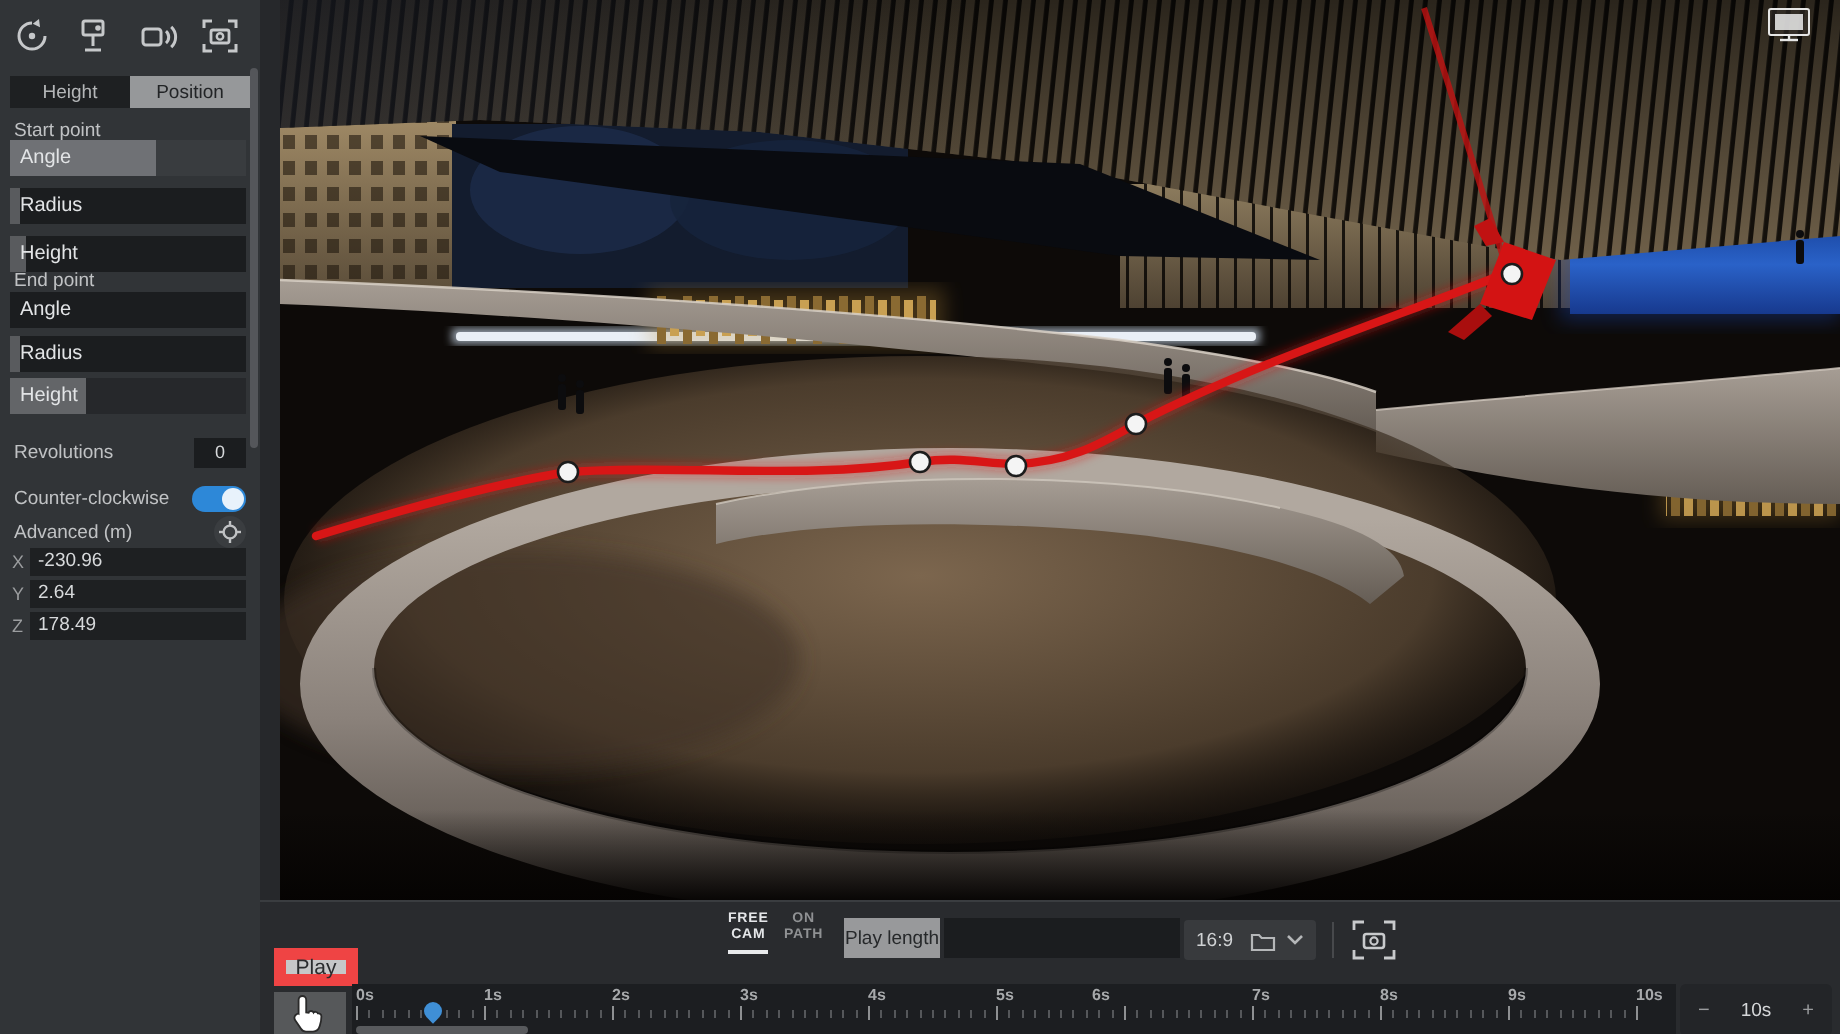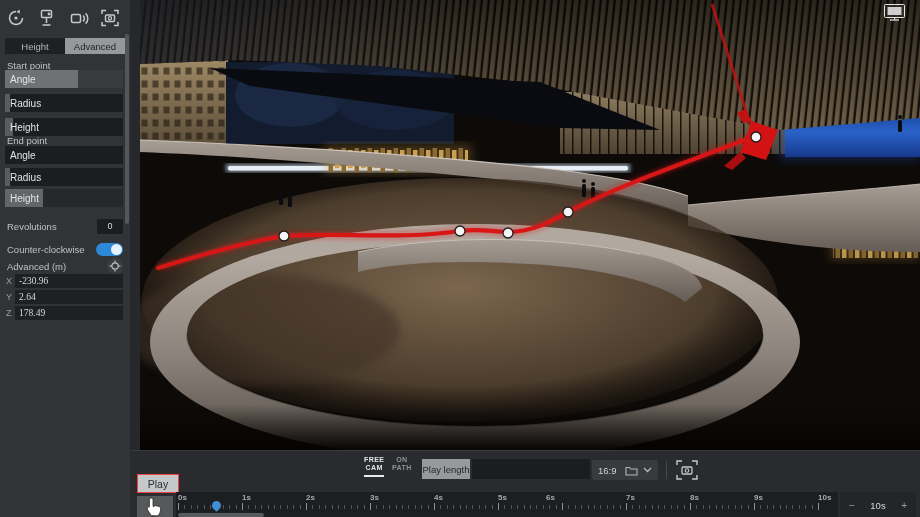--- a/index.html
+++ b/index.html
@@ -19,31 +19,31 @@
   .ffill{position:absolute;left:0;top:0;bottom:0;background:#6f7175;}
   .frow .flabel{position:absolute;left:5px;top:50%;transform:translateY(-50%);font-size:10px;color:#e2e4e6;}
   .kv{position:absolute;left:7px;width:116px;height:16px;display:flex;align-items:center;justify-content:space-between;}
   .kv .klab{font-size:9.5px;color:#c0c2c4;}
   .valbox{width:26px;height:15px;background:#1b1d1f;color:#d7d9db;font-size:9px;display:flex;align-items:center;justify-content:center;}
   .toggle{width:27px;height:13px;border-radius:7px;background:#2d88d8;position:relative;cursor:pointer;}
   .toggle .knob{position:absolute;right:1px;top:1px;width:11px;height:11px;border-radius:50%;background:#e8f2fb;}
   .gearbtn{width:16px;height:16px;border-radius:50%;background:#3a3d40;display:flex;align-items:center;justify-content:center;cursor:pointer;}
   .axisrow{position:absolute;left:6px;width:117px;height:14px;display:flex;align-items:center;}
   .axisrow .ax{width:9px;font-size:9px;color:#9b9d9f;}
-  .axisrow .av{flex:1;height:14px;background:#1e2022;color:#d7d9db;font-size:9.5px;line-height:14px;padding-left:4px;font-family:Liberation Serif, serif;}
+  .axisrow .av{flex:1;height:14px;background:#1e2022;color:#d7d9db;font-size:9.5px;line-height:14px;padding-left:4px;}
   #sb-scroll{position:absolute;right:1px;top:34px;width:4px;height:190px;background:#54565a;border-radius:2px;}
 
   
   #main{position:absolute;left:130px;top:0;width:790px;height:517px;background:#26282b;}
   #viewport{position:absolute;left:10px;top:0;width:780px;height:450px;background:#0c0a08;cursor:grab;}
   #viewport svg{display:block;}
 
   
   #toolbar{position:absolute;left:0;top:450px;width:790px;height:67px;background:#292b2e;border-top:1px solid #3a3d40;}
-  #play-btn{position:absolute;left:7px;top:23px;width:42px;height:19px;background:#c6c7c8;color:#2a2c2e;font-size:10.5px;border:1px solid #ef4444;display:flex;align-items:center;justify-content:center;cursor:pointer;}
+  #play-btn{position:absolute;left:7px;top:23px;width:42px;height:19px;background:#c6c7c8;color:#2a2c2e;font-size:10.5px;border:6px solid #ef4444;display:flex;align-items:center;justify-content:center;cursor:pointer;}
   #step-btn{position:absolute;left:7px;top:45px;width:36px;height:22px;background:#56585a;cursor:pointer;}
   #cursor{position:absolute;left:16px;top:46px;width:17px;height:21px;pointer-events:none;z-index:5;}
   .camtoggle{position:absolute;top:5px;text-align:center;font-size:7px;font-weight:bold;letter-spacing:.4px;line-height:8px;cursor:pointer;}
   .camtoggle div{white-space:nowrap;}
   #free-cam{left:234px;color:#e4e6e8;}
   #free-cam .ul{margin-top:3px;height:2px;background:#e8eaec;}
   #on-path{left:262px;color:#8f9193;}
   #focal-btn{position:absolute;left:292px;top:8px;width:48px;height:20px;background:#98999b;color:#26282a;font-size:9.5px;display:flex;align-items:center;justify-content:center;cursor:pointer;}
   #focal-field{position:absolute;left:342px;top:8px;width:118px;height:20px;background:#1b1d1f;cursor:pointer;}
   #aspect{position:absolute;left:462px;top:9px;width:66px;height:20px;background:#383a3d;border-radius:2px;display:flex;align-items:center;gap:5px;padding:0 6px;cursor:pointer;}
@@ -96,21 +96,21 @@
         <svg width="22" height="22" viewBox="0 0 22 22">
             <path d="M3,7 V3.5 H7 M15,3.5 H19 V7 M19,15 V18.5 H15 M7,18.5 H3 V15" fill="none" stroke="#c6c8ca" stroke-width="1.5"></path>
             <rect x="6.5" y="8" width="9" height="6.5" rx="1" fill="none" stroke="#c6c8ca" stroke-width="1.4"></rect>
             <circle cx="11" cy="11.2" r="1.6" fill="none" stroke="#c6c8ca" stroke-width="1.2"></circle>
           </svg>
       </span>
     </div>
 
     <div class="sb-tabs">
       <div class="sb-tab">Height</div>
-      <div class="sb-tab active">Advanced</div>
+      <div class="sb-tab active">Position</div>
     </div>
 
     <div class="sb-section" style="top:60px">Start point</div>
 
     <div class="frow hot" style="top:70px">
       <div class="ffill" style="width: 62%;"></div>
       <span class="flabel">Angle</span>
     </div>
     <div class="frow" style="top:94px">
       <div class="ffill" style="background: rgb(89, 91, 94); width: 4%;"></div>

